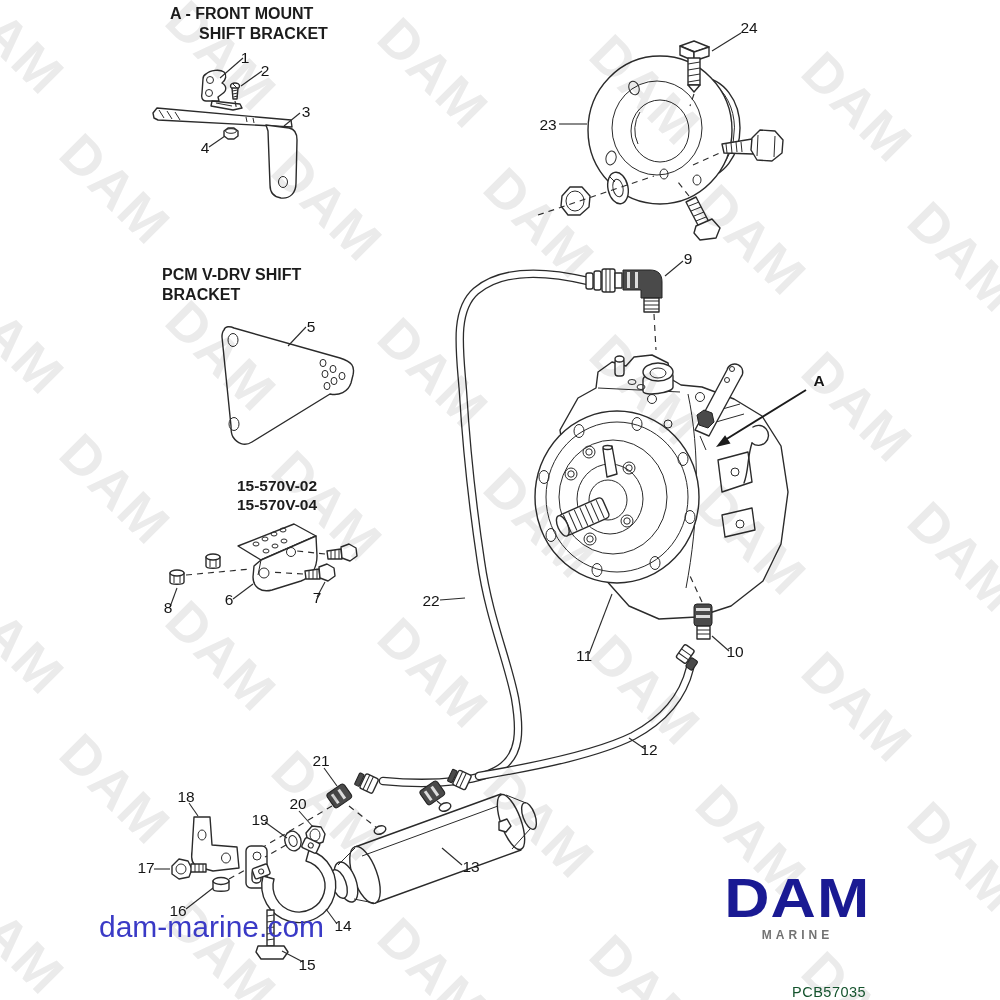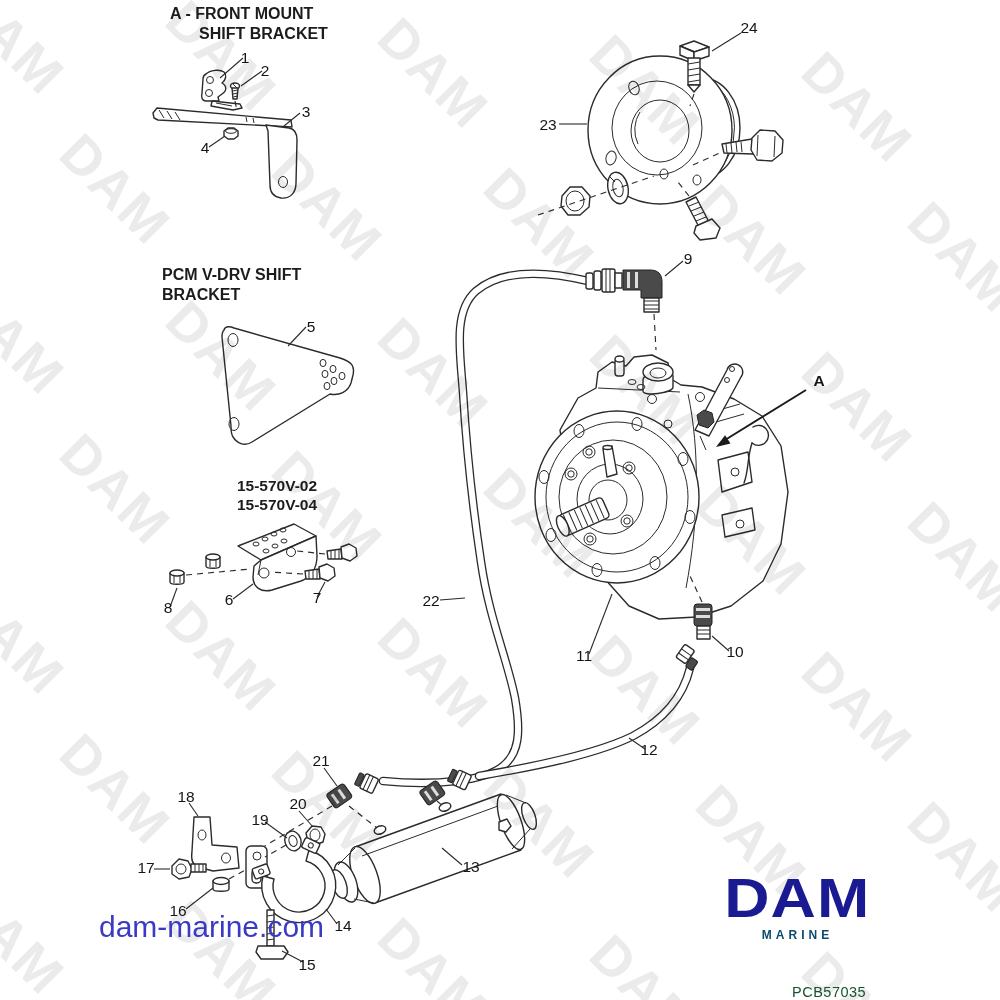--- a/index.html
+++ b/index.html
@@ -447,17 +447,17 @@
       <div class="wm" style="left: -55px; top: 908px; color: rgb(235, 235, 235);">DAM</div>
       <div class="wm" style="left: 157px; top: 925px; color: rgb(235, 235, 235);">DAM</div>
       <div class="wm" style="left: 369px; top: 942px; color: rgb(235, 235, 235);">DAM</div>
       <div class="wm" style="left: 581px; top: 959px; color: rgb(235, 235, 235);">DAM</div>
       <div class="wm" style="left: 793px; top: 976px; color: rgb(235, 235, 235);">DAM</div>
     </div>
 
 <div id="site-text" style="color: rgb(58, 58, 198); margin-top: 24px;">dam-marine.com</div>
 <div id="logo">
   <div id="logo-word" style="color: rgb(26, 26, 147);">DAM</div>
-  <div id="logo-tagline" style="color: #0c4a6e;">MARINE</div>
+  <div id="logo-tagline" style="color: #737373;">MARINE</div>
 </div>
 <div id="doc-code" style="color: #14532d;">PCB57035</div>
 
 </div>
 
 </body></html>

